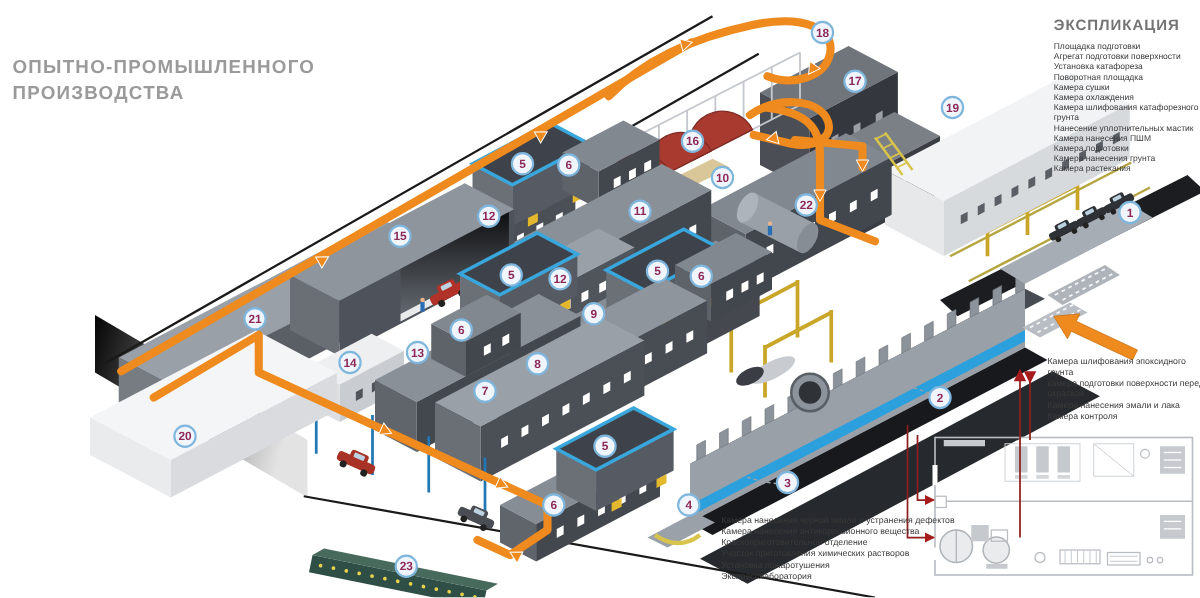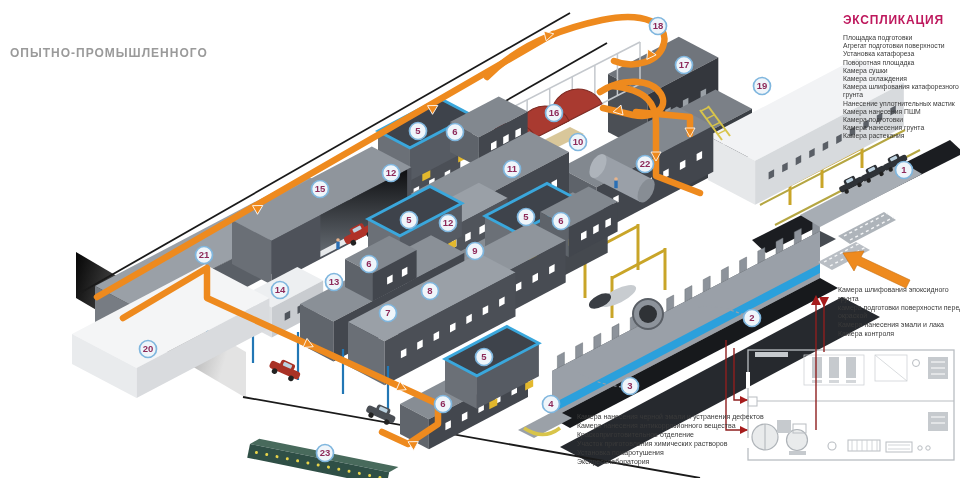--- a/index.html
+++ b/index.html
@@ -1,24 +1,24 @@
 <!DOCTYPE html>
 <html><head>
 <meta charset="utf-8">
 <style>
   html,body{margin:0;padding:0;background:#ffffff;}
   .stage{position:relative;width:960px;height:478px;background:#ffffff;overflow:hidden;
          font-family:"Liberation Sans",sans-serif;}
   svg{position:absolute;left:0;top:0;}
   .title{position:absolute;left:10px;top:38px;width:460px;color:#8C8C8C;}
   .title .t-big{font-size:28px;font-weight:bold;letter-spacing:1px;line-height:37px;}
-  .title .t-small{font-size:12px;font-weight:bold;letter-spacing:1px;line-height:21px;color:#9A9A9A;}
+  .title .t-small{font-size:15px;font-weight:bold;letter-spacing:1px;line-height:21px;color:#9A9A9A;}
   .title .t-gap{height:5px;}
   .explication{position:absolute;left:843px;top:13px;width:116px;}
-  .exp-h{font-size:12px;font-weight:bold;color:#be185d;letter-spacing:0.8px;margin-bottom:7px;}
+  .exp-h{font-size:12px;font-weight:bold;color:#737373;letter-spacing:0.8px;margin-bottom:7px;}
   .exp-item{font-size:6.8px;line-height:8.2px;color:#3A3A3A;}
   .legend{position:absolute;color:#3A3A3A;}
   .legend-right{left:838px;top:286px;width:128px;}
   .legend-bottom{left:577px;top:413px;width:192px;}
   .leg-line{font-size:7px;line-height:8.6px;margin-bottom:0.5px;}
 </style>
 </head>
 <body>
 
 <div class="stage">
@@ -597,20 +597,21 @@
         <g>
           <circle cx="325" cy="453" r="8.5" fill="#EFF5FA" stroke="#7FB6DE" stroke-width="1.7"></circle>
           <text x="325" y="456.3" text-anchor="middle" font-size="9.5" font-weight="bold" font-family="&quot;Liberation Sans&quot;,sans-serif" fill="#8E2A5A">23</text>
         </g>
       </g>
     </svg>
 
   <div class="title">
     <div class="t-gap"></div>
     <div class="t-small">ОПЫТНО-ПРОМЫШЛЕННОГО</div>
+    <div class="t-small">ПРОИЗВОДСТВА</div>
   </div>
 
   <div class="explication">
     <div class="exp-h">ЭКСПЛИКАЦИЯ</div>
     <div>
         <div class="exp-item">Площадка подготовки</div>
         <div class="exp-item">Агрегат подготовки поверхности</div>
         <div class="exp-item">Установка катафореза</div>
         <div class="exp-item">Поворотная площадка</div>
         <div class="exp-item">Камера сушки</div>

